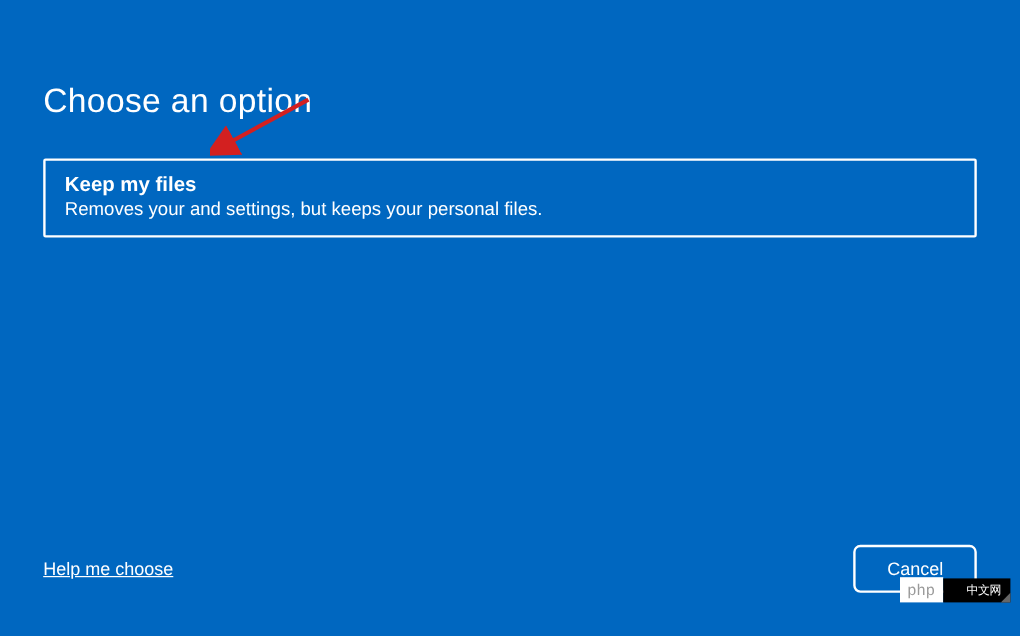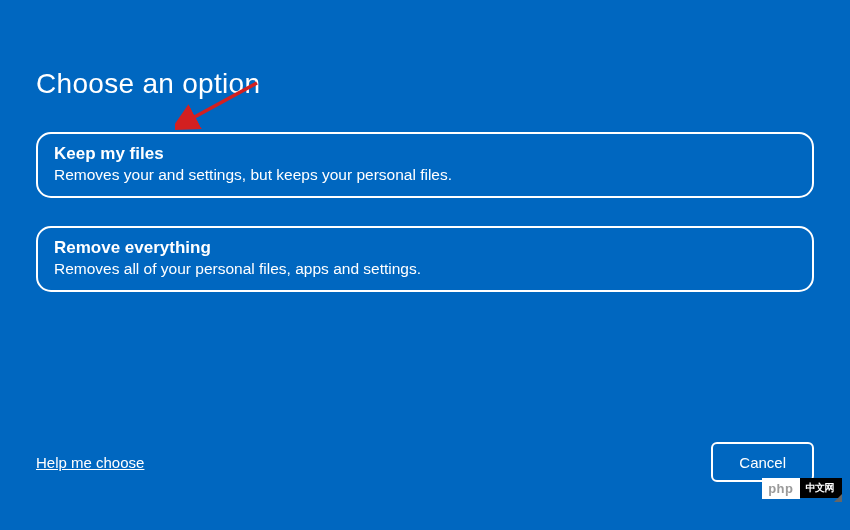--- a/index.html
+++ b/index.html
@@ -29,42 +29,42 @@
       margin-bottom: 32px;
       letter-spacing: 0.3px;
     }
     .options {
       display: flex;
       flex-direction: column;
       gap: 28px;
     }
     .option-card {
       border: 2px solid #ffffff;
-      border-radius: 15px;
+      border-radius: 2px;
       padding: 10px 16px 12px 16px;
       cursor: pointer;
       background: transparent;
       text-align: left;
       color: #ffffff;
       font-family: inherit;
       width: 100%;
     }
     .option-title {
       font-size: 17px;
       font-weight: 600;
       margin-bottom: 2px;
     }
     .option-desc {
       font-size: 15.5px;
       font-weight: 400;
       color: #ffffff;
     }
     .footer {
       position: absolute;
-      bottom: 48px;
+      bottom: 36px;
       left: 36px;
       right: 36px;
       display: flex;
       justify-content: space-between;
       align-items: center;
     }
     .help-link {
       font-size: 15px;
       color: #ffffff;
       text-decoration: underline;
@@ -86,36 +86,36 @@
       position: absolute;
       top: 78px;
       left: 175px;
       pointer-events: none;
     }
     .watermark {
       position: absolute;
       bottom: 28px;
       right: 8px;
       display: flex;
-      align-items: flex-start;
+      align-items: flex-end;
       height: 24px;
       font-size: 13px;
-      font-weight: 700;
+      font-weight: 400;
       margin-top: 26px;
     }
     .wm-left {
       background: #ffffff;
       color: #9a9a9a;
       padding: 3px 6px;
       letter-spacing: 0.5px;
     }
     .wm-right {
       background: #000000;
       color: #ffffff;
-      padding: 3px 8px 3px 6px;
+      padding: 3px 8px 3px 20px;
       display: flex;
       align-items: center;
       gap: 2px;
     }
     .wm-cn {
       font-size: 10px;
       letter-spacing: -0.5px;
     }
     .wm-corner {
       position: absolute;
@@ -133,24 +133,20 @@
 
 <div class="container">
   <h1 class="page-title">Choose an option</h1>
 
   <div class="options">
     <button class="option-card">
       <div class="option-title">Keep my files</div>
       <div class="option-desc">Removes your and settings, but keeps your personal files.</div>
     </button>
 
-    <button class="option-card">
-      <div class="option-title">Remove everything</div>
-      <div class="option-desc">Removes all of your personal files, apps and settings.</div>
-    </button>
   </div>
 
   <div class="footer">
     <a class="help-link">Help me choose</a>
     <button class="cancel-button">Cancel</button>
   </div>
 </div>
 
 <svg class="arrow-annotation" width="90" height="60" viewBox="0 0 90 60">
   <defs>

